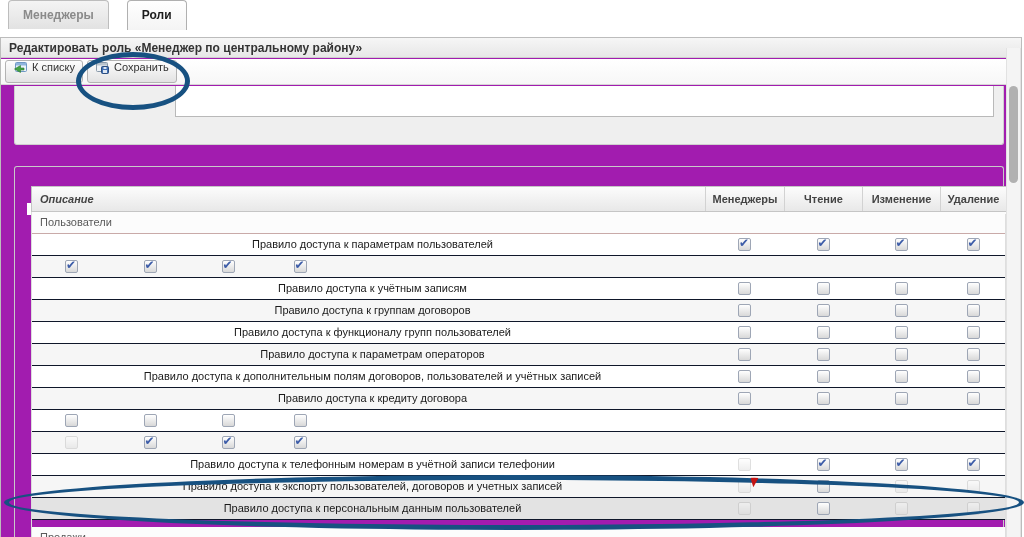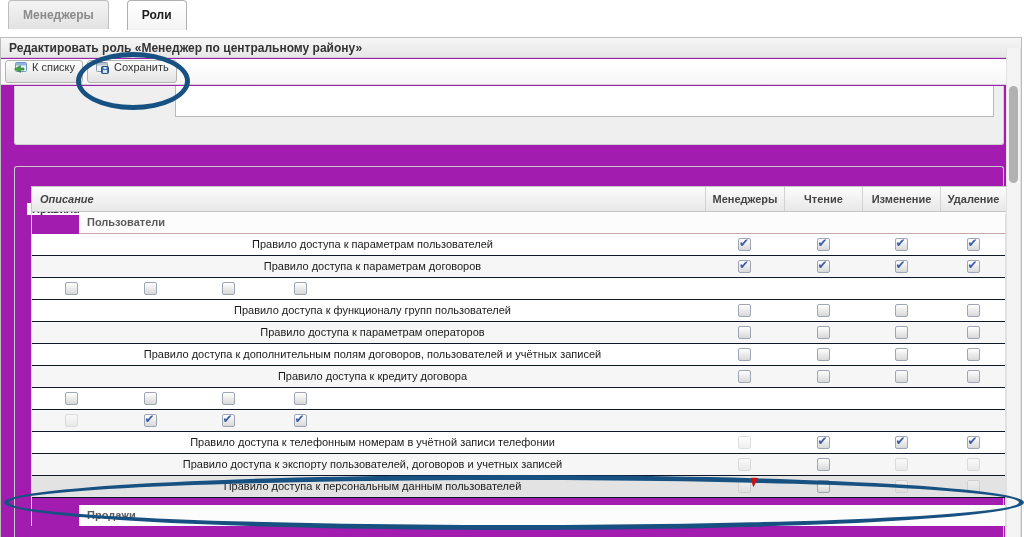--- a/index.html
+++ b/index.html
@@ -68,22 +68,22 @@
     border:1px solid #c5c5c5;box-sizing:border-box;
   }
   .hcell{
     line-height:24px;font-weight:bold;color:#444;box-sizing:border-box;
     text-align:center;border-left:1px solid #d2d2d2;cursor:pointer;
   }
   .hcell.c0{text-align:left;padding-left:8px;border-left:none;font-style:italic;}
   .c0{width:673px;} .c1{width:79px;} .c2{width:78px;} .c3{width:78px;} .c4{width:66px;}
   .gbody{border-left:1px solid #dcdcdc;border-right:1px solid #dcdcdc;}
   .srow{
-    height:21px;line-height:21px;padding-left:8px;font-weight:bold;color:#5a5a5a;
-    background:#fcfcfc;border-bottom:1px solid #c9aaa8;margin-left:47px;
+    height:21px;line-height:21px;padding-left:8px;font-weight:normal;color:#5a5a5a;
+    background:#fcfcfc;border-bottom:1px solid #c9aaa8;
   }
   .srow.gap{margin-top:7px;border-bottom:none;}
   .row{display:flex;height:21px;border-bottom:1px solid #0f172a;background:#ffffff;text-align:center;}
   .row.even{background:#f6f6f6;}
   .row.hl{background:#e3e3e3;}
   .cell{box-sizing:border-box;}
   .lbl{width:673px;line-height:20px;padding-left:8px;color:#1a1a1a;
        white-space:nowrap;overflow:hidden;}
   .chk{display:flex;align-items:center;justify-content:center;}
   .cb{
@@ -177,35 +177,50 @@
               <span class="cb on"></span>
             </div>
             <div class="cell chk c3">
               <span class="cb on"></span>
             </div>
             <div class="cell chk c4">
               <span class="cb on"></span>
             </div>
           </div>
           <div class="row even">
-            <div class="cell lbl">Правило доступа к параметрам договоров</div>
-            <div class="cell chk c1">
-              <span class="cb on"></span>
-            </div>
-            <div class="cell chk c2">
-              <span class="cb on"></span>
-            </div>
-            <div class="cell chk c3">
-              <span class="cb on"></span>
-            </div>
-            <div class="cell chk c4">
-              <span class="cb on"></span>
-            </div>
-          </div>
-          <div class="row odd">
+            <div class="cell chk c1">
+              <span class="cb on"></span>
+            </div>
+            <div class="cell chk c2">
+              <span class="cb on"></span>
+            </div>
+            <div class="cell chk c3">
+              <span class="cb on"></span>
+            </div>
+            <div class="cell chk c4">
+              <span class="cb on"></span>
+            </div>
+          </div>
+          <div class="row odd">
+            <div class="cell lbl">Правило доступа к учётным записям</div>
+            <div class="cell chk c1">
+              <span class="cb off"></span>
+            </div>
+            <div class="cell chk c2">
+              <span class="cb off"></span>
+            </div>
+            <div class="cell chk c3">
+              <span class="cb off"></span>
+            </div>
+            <div class="cell chk c4">
+              <span class="cb off"></span>
+            </div>
+          </div>
+          <div class="row even">
+            <div class="cell lbl">Правило доступа к группам договоров</div>
             <div class="cell chk c1">
               <span class="cb off"></span>
             </div>
             <div class="cell chk c2">
               <span class="cb off"></span>
             </div>
             <div class="cell chk c3">
               <span class="cb off"></span>
             </div>
             <div class="cell chk c4">

